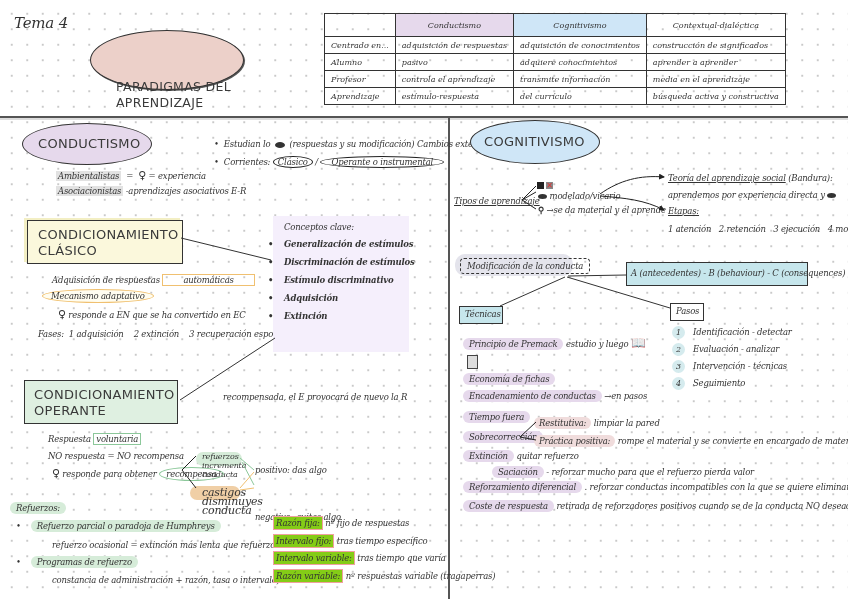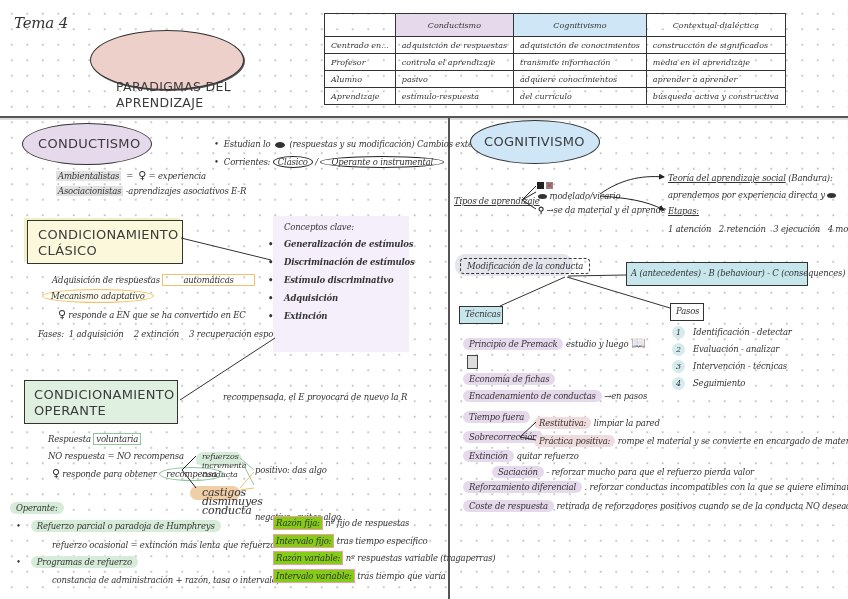--- a/index.html
+++ b/index.html
@@ -47,30 +47,30 @@
     <td style="width:92px;background:#cfe6f7;">Cognitivismo</td>
     <td style="width:104px;">Contextual-dialéctica</td>
   </tr>
   <tr>
     <td>Centrado en...</td>
     <td>adquisición de respuestas</td>
     <td>adquisición de conocimientos</td>
     <td>construcción de significados</td>
   </tr>
   <tr>
+    <td>Alumno</td>
+    <td>pasivo</td>
+    <td>adquiere conocimientos</td>
+    <td>aprender a aprender</td>
+  </tr>
+  <tr>
     <td>Profesor</td>
     <td>controla el aprendizaje</td>
     <td>transmite información</td>
     <td>media en el aprendizaje</td>
-  </tr>
-  <tr>
-    <td>Alumno</td>
-    <td>pasivo</td>
-    <td>adquiere conocimientos</td>
-    <td>aprender a aprender</td>
   </tr>
   <tr>
     <td>Aprendizaje</td>
     <td>estímulo-respuesta</td>
     <td>del currículo</td>
     <td>búsqueda activa y constructiva</td>
   </tr>
 </tbody>
   </table>
 
@@ -169,38 +169,38 @@
 <div class="abs" style="left:190px;top:486px;width:50px;height:14px;background:#f0cfa6;border-radius:8px;"></div>
 <div class="abs hand" style="left:202px;top:488px;line-height:9px;font-size:11px;">
   <div>castigos</div>
   <div>disminuyes</div>
   <div>conducta</div>
 </div>
 <div class="abs hand" style="left:255px;top:465px;">positivo: das algo</div>
 <div class="abs hand" style="left:255px;top:482px;margin-top:30px;">negativo: quitas algo</div>
 
 <div class="abs hand" style="left:10px;top:503px;">
-  <span class="pill-green">Operante:</span>
+  <span class="pill-green">Refuerzos:</span>
 </div>
 <div class="abs hand" style="left:16px;top:521px;">
   <span style="font-style:normal;">•&nbsp;&nbsp;&nbsp;</span>
   <span class="pill-green">Refuerzo parcial o paradoja de Humphreys</span>
 </div>
 <div class="abs hand" style="left:52px;top:540px;">refuerzo ocasional = extinción más lenta que refuerzo continuo</div>
 <div class="abs hand" style="left:16px;top:557px;">
   <span style="font-style:normal;">•&nbsp;&nbsp;&nbsp;</span>
   <span class="pill-green">Programas de refuerzo</span>
 </div>
 <div class="abs hand" style="left:52px;top:575px;">constancia de administración + razón, tasa o intervalo)</div>
 
 <div class="abs hand" style="left:273px;top:515px;line-height:17.5px;">
   <div><span class="box-pink">Razón fija:</span> <span>nº fijo de respuestas</span></div>
   <div><span class="box-pink">Intervalo fijo:</span> <span>tras tiempo específico</span></div>
+  <div><span class="box-pink">Intervalo variable:</span> <span>tras tiempo que varía</span></div>
   <div><span class="box-pink">Razón variable:</span> <span>nº respuestas variable (tragaperras)</span></div>
-  <div><span class="box-pink">Intervalo variable:</span> <span>tras tiempo que varía</span></div>
 </div>
 
 <div class="abs" style="left:470px;top:120px;width:128px;height:42px;border-radius:50%;background:#cfe6f7;border:1px solid #333;"></div>
 <div class="abs caps" style="left:484px;top:134px;font-size:13px;">COGNITIVISMO</div>
 
 <div class="abs hand" style="left:454px;top:196px;text-decoration:underline;">Tipos de aprendizaje</div>
 <div class="abs" style="left:537px;top:182px;width:7px;height:7px;background:#222;"></div>
 <div class="abs" style="left:546px;top:182px;width:7px;height:7px;background:#888;color:#e03030;font-size:8px;line-height:7px;text-align:center;">✕</div>
 <div class="abs hand" style="left:538px;top:191px;">
   <span style="display:inline-block;width:9px;height:5px;background:#333;border-radius:50%;vertical-align:middle;"></span>

